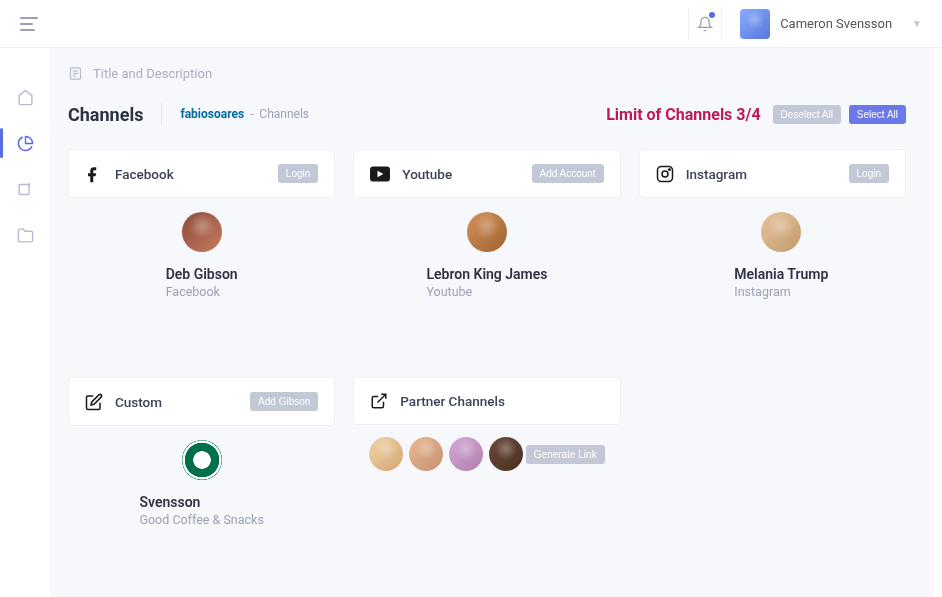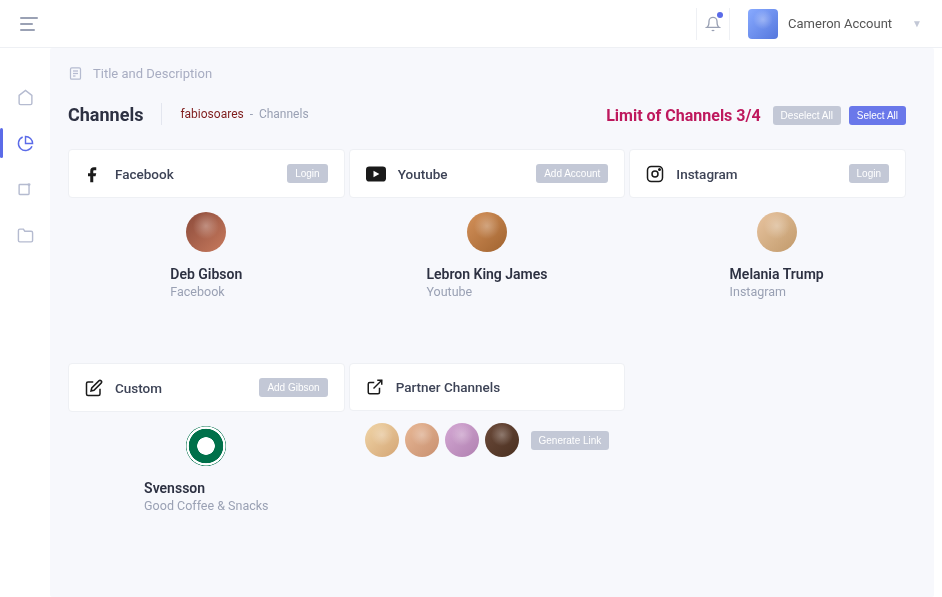--- a/index.html
+++ b/index.html
@@ -15,32 +15,32 @@
 .user-area { display: flex; align-items: center; gap: 10px; cursor: pointer; }
 .user-name { font-size: 13px; color: #555; }
 .chev { color: #c3c8d6; font-size: 10px; margin-left: 10px; }
 .layout { display: flex; }
 .sidebar { width: 50px; padding-top: 40px; display: flex; flex-direction: column; align-items: center; gap: 28px; }
 .side-icon { width: 18px; height: 18px; display: flex; align-items: center; justify-content: center; cursor: pointer; color: #b5bbd0; position: relative; }
 .side-icon.active { color: #5b6be8; }
 .side-icon.active::before { content: ''; position: absolute; left: -16px; top: -6px; bottom: -6px; width: 3px; background: #5b6be8; border-radius: 2px; }
 .main { flex: 1; background: #f7f8fc; padding: 18px 28px 40px 18px; min-height: 549px; border-radius: 2px; margin-right: 8px; margin-bottom: 8px; }
 .top-strip { display: flex; align-items: center; gap: 10px; color: #a8adc2; font-size: 13px; margin-bottom: 22px; }
-.header-row { display: flex; align-items: flex-end; justify-content: space-between; margin-bottom: 24px; }
+.header-row { display: flex; align-items: center; justify-content: space-between; margin-bottom: 24px; }
 .header-left { display: flex; align-items: center; gap: 18px; }
 .page-title { font-size: 18px; font-weight: 700; color: #2d3142; }
 .divider-v { width: 1px; height: 22px; background: #e3e6ef; }
 .breadcrumb { font-size: 12px; color: #9aa1b4; }
-.breadcrumb a { color: #7f1d1d; text-decoration: none; }
+.breadcrumb a { color: #0369a1; text-decoration: none; font-weight: bold; }
 .header-right { display: flex; align-items: center; gap: 8px; }
 .limit-text { font-size: 16px; font-weight: 700; color: #be185d; margin-right: 4px; }
 .pill { font-size: 10px; padding: 4px 8px; border-radius: 3px; color: #fff; cursor: pointer; border: none; }
 .pill.muted { background: #c3c8d6; }
 .pill.primary { background: #6a78ea; }
-.grid { display: grid; grid-template-columns: repeat(3, 1fr); gap: 4px; }
+.grid { display: grid; grid-template-columns: repeat(3, 1fr); gap: 18px; }
 .card-header { display: flex; align-items: center; justify-content: space-between; padding: 14px 16px; }
 .card-h-left { display: flex; align-items: center; gap: 12px; }
 .card-title { font-size: 13.5px; color: #3d4356; font-weight: 500; }
 .card-body { padding: 14px 4px 18px 4px; display: flex; align-items: center; gap: 14px; flex-direction: column; }
 .card-body.narrow { padding-left: 22px; }
 .avatar { width: 40px; height: 40px; border-radius: 50%; flex-shrink: 0; }
 .person-name { font-size: 14px; font-weight: 600; color: #2d3142; margin-bottom: 2px; }
 .person-sub { font-size: 12.5px; color: #9aa1b4; }
 .card-body-row2 { display: flex; align-items: center; justify-content: space-between; padding: 12px 16px; }
 .avatar-stack { display: flex; gap: 6px; }
@@ -72,21 +72,21 @@
   <div class="topbar-right">
     <div class="bell-wrap">
       <svg width="16" height="16" viewBox="0 0 24 24" fill="none" stroke="#9aa1b4" stroke-width="2">
           <path d="M18 8a6 6 0 0 0-12 0c0 7-3 9-3 9h18s-3-2-3-9"></path>
           <path d="M13.7 21a2 2 0 0 1-3.4 0"></path>
         </svg>
       <span class="dot"></span>
     </div>
     <div class="user-area">
       <div class="avatar avatar-face av8" style="width:30px;height:30px;border-radius:4px"></div>
-      <span class="user-name">Cameron Account</span>
+      <span class="user-name">Cameron Svensson</span>
       <span class="chev">▼</span>
     </div>
   </div>
 </div>
 
 <div class="layout">
   <div class="sidebar">
     <div class="side-icon">
       <svg width="17" height="17" viewBox="0 0 24 24" fill="none" stroke="currentColor" stroke-width="2">
           <path d="M3 9l9-7 9 7v11a2 2 0 0 1-2 2H5a2 2 0 0 1-2-2z"></path>

